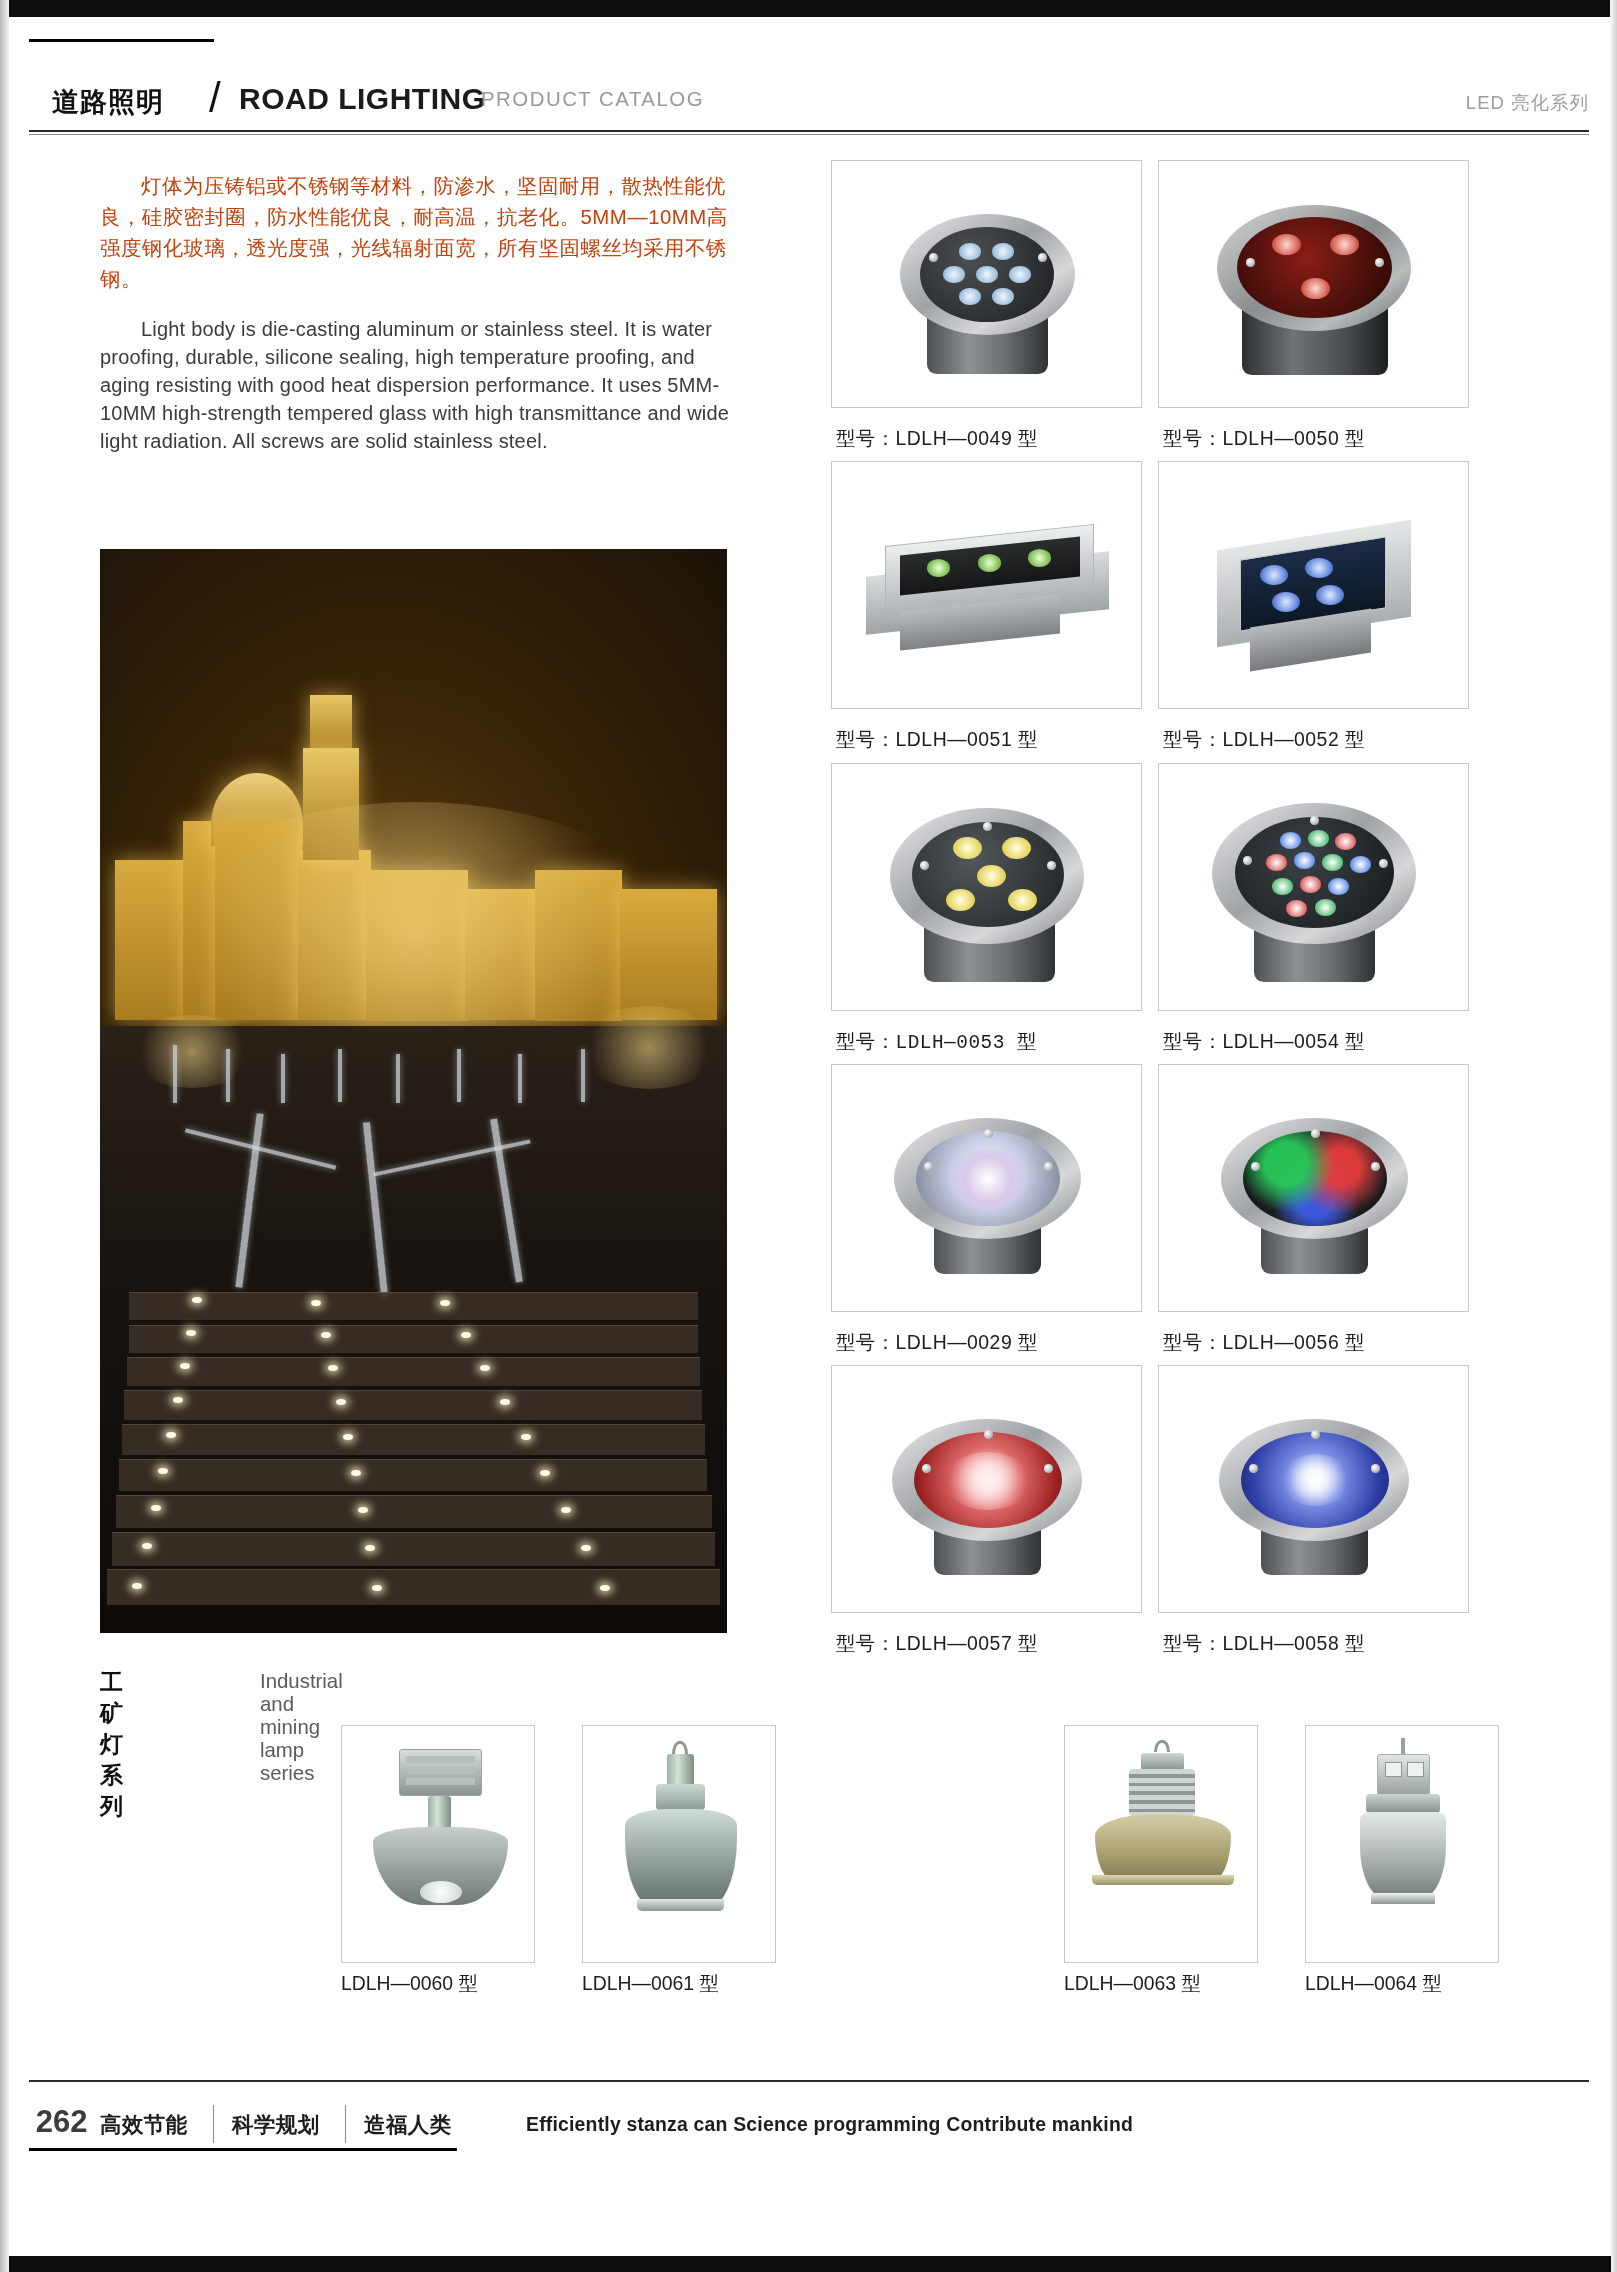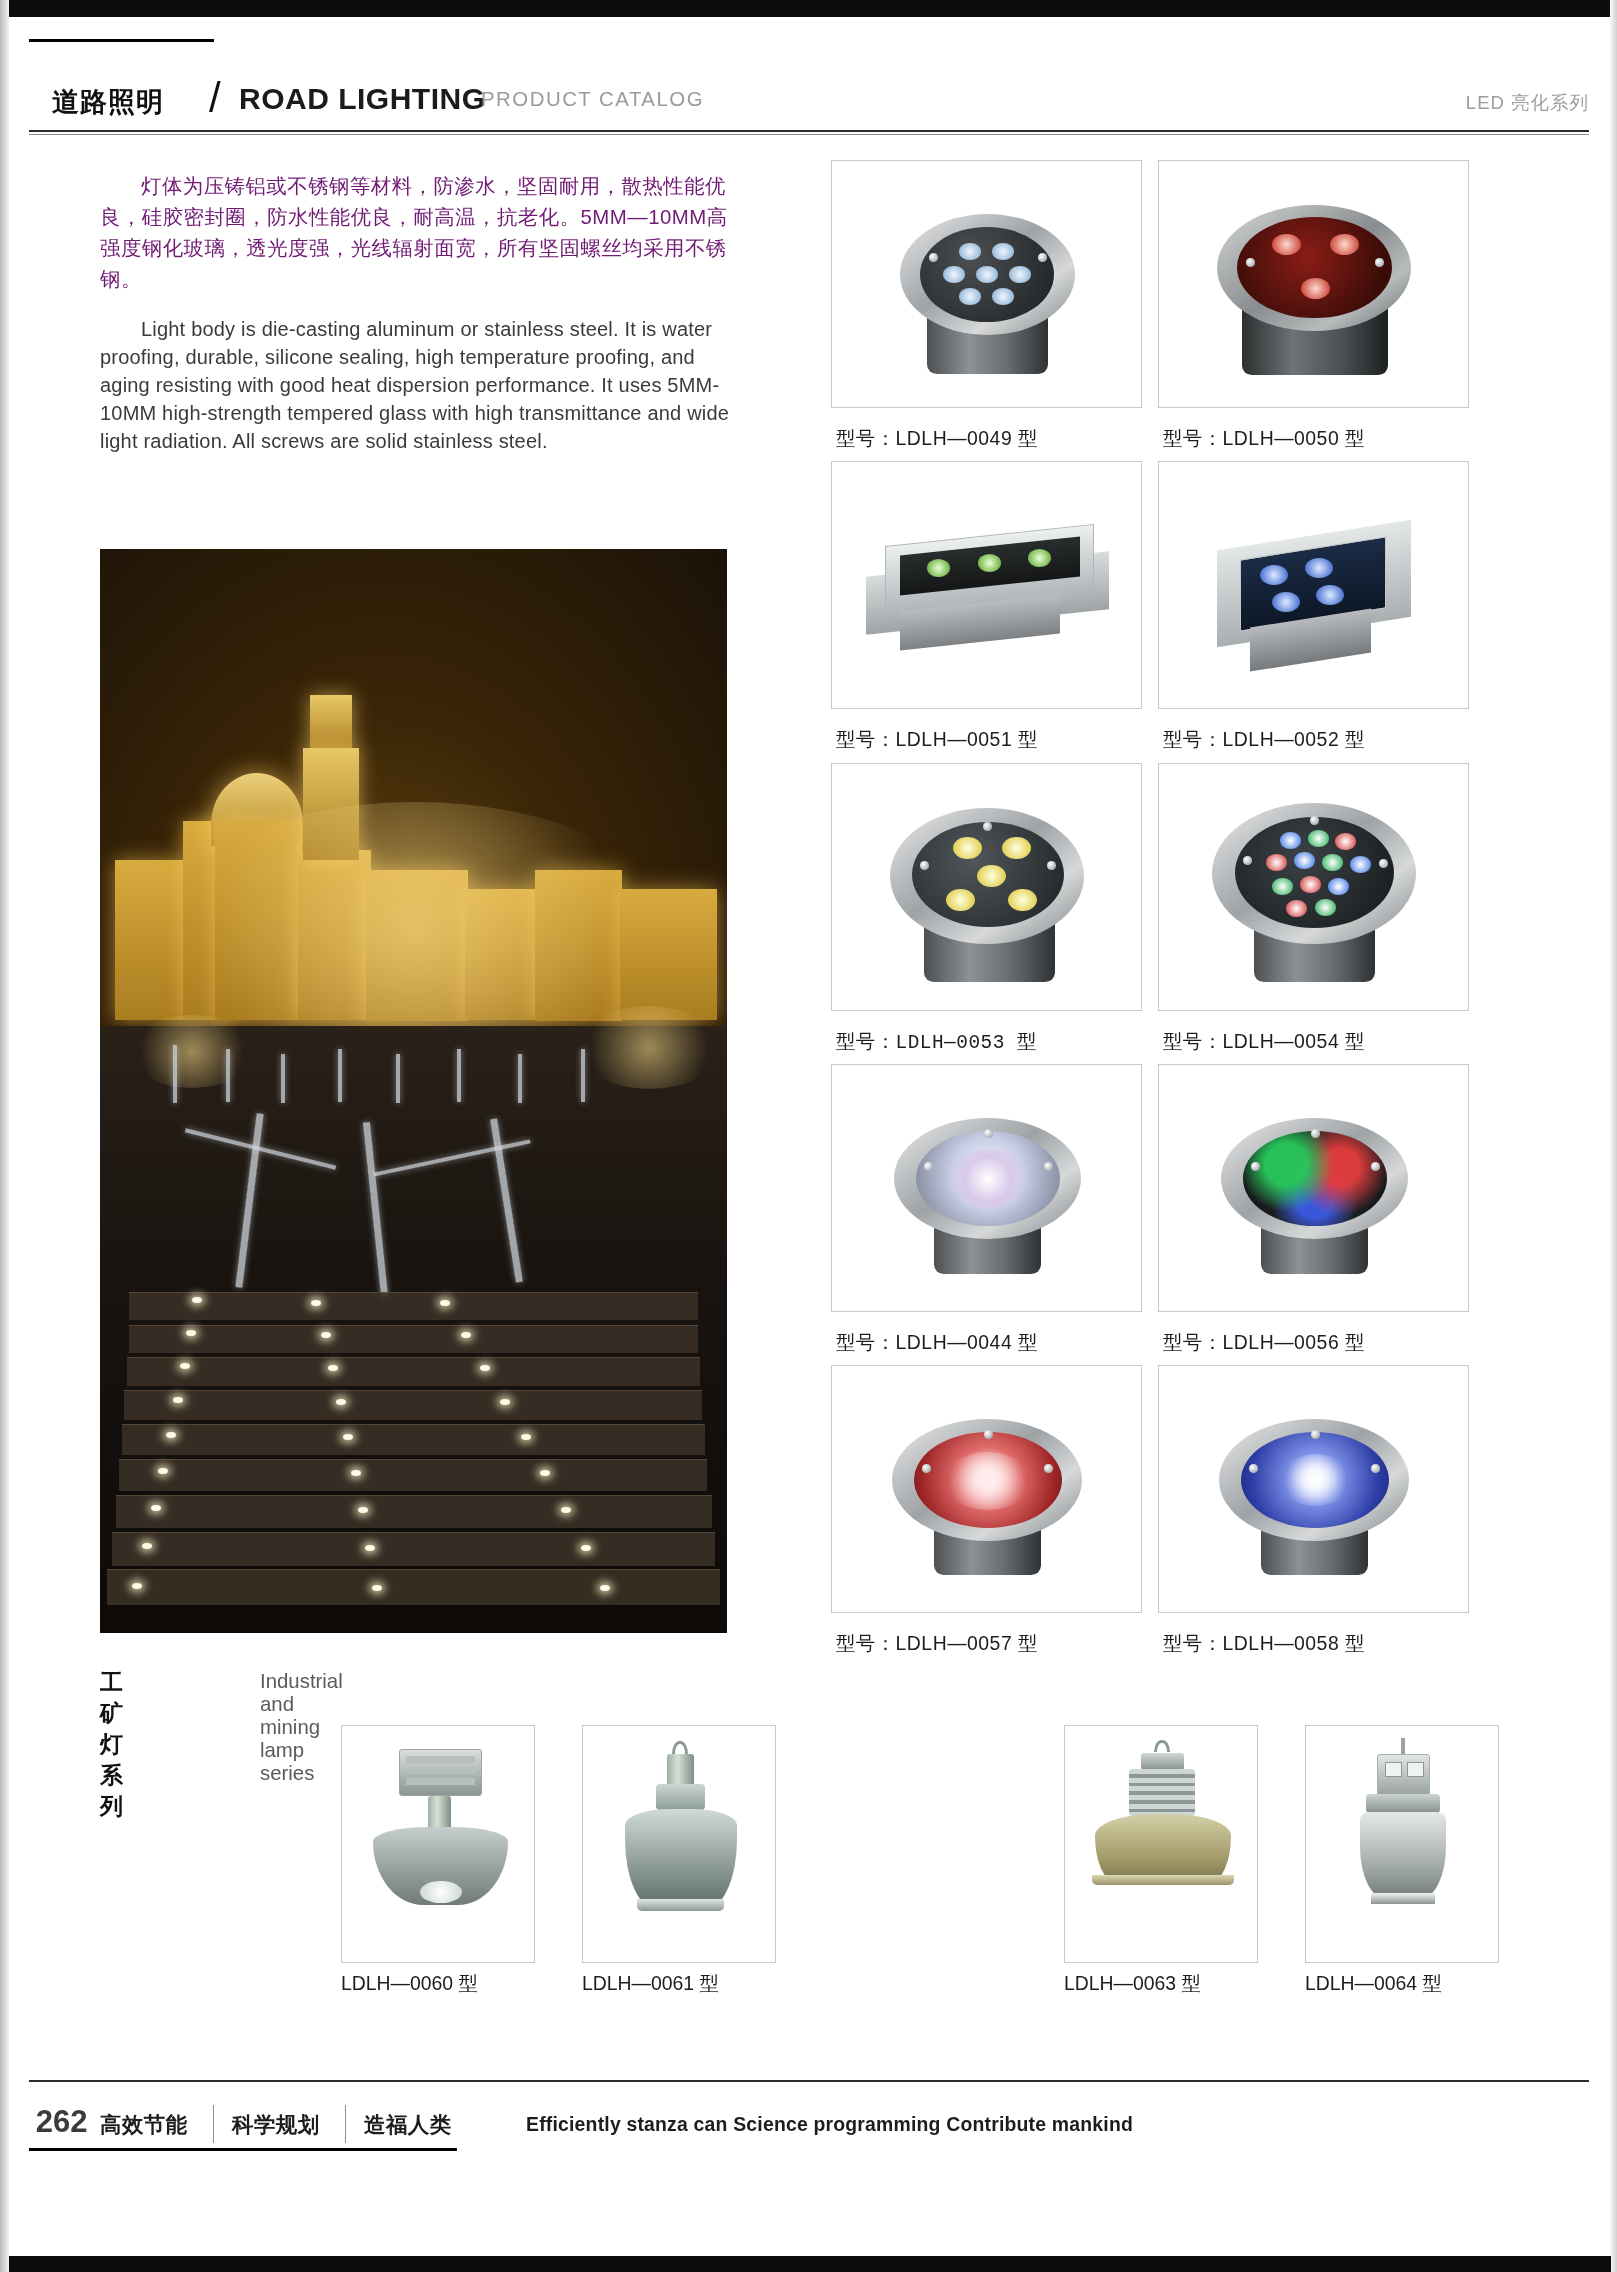--- a/index.html
+++ b/index.html
@@ -91,21 +91,21 @@
   }
   .sec-title .en {
     position: absolute; left: 175px; top: 2.9px;
     font-size: 21.4px; color: #5b5b5b; letter-spacing: 0.2px;
   }
 
   .para-cn {
     margin-top: 10.7px;
     font-size: 20.4px;
     line-height: 31px;
-    color: #701a75;
+    color: #c2410c;
     text-indent: 41px;
     letter-spacing: 0.5px;
     width: 646px;
   }
   .para-en {
     margin-top: 20.4px;
     font-size: 20px;
     line-height: 28px;
     color: #3a3a3a;
     text-indent: 41px;
@@ -496,21 +496,21 @@
         <div class="lamp-wrap">
           <div class="body-cyl" style="left:102px; top:126px; width:107px; height:83px;"></div>
           <div class="ring" style="left:62px; top:53px; width:187px; height:121px;"></div>
           <div style="position:absolute; left:84px; top:66px; width:144px; height:95px; border-radius:50%; background:radial-gradient(circle at 50% 45%, #f3f6ff 0%, #c8cfe6 40%, #6d7486 100%);"></div>
           <div style="position:absolute; left:116px; top:84px; width:80px; height:60px; background:radial-gradient(circle,#ffffff 0%, #d9c9ea 45%, rgba(160,150,190,0) 80%); border-radius:50%;"></div>
           <div class="screw" style="left:92px; top:97px;"></div>
           <div class="screw" style="left:212px; top:97px;"></div>
           <div class="screw" style="left:152px; top:64px;"></div>
         </div>
       </div>
-      <div class="prod-caption" style="left:4.9px; top:265px;">型号：LDLH—0044 型</div>
+      <div class="prod-caption" style="left:4.9px; top:265px;">型号：LDLH—0029 型</div>
     </div>
 
     <div class="prod-cell" style="left:327px; top:904px; width:311px; height:296px;">
       <div class="prod-frame" style="width:311px; height:248px;">
         <div class="lamp-wrap">
           <div class="body-cyl" style="left:102px; top:126px; width:107px; height:83px;"></div>
           <div class="ring" style="left:62px; top:53px; width:187px; height:121px;"></div>
           <div style="position:absolute; left:84px; top:66px; width:144px; height:95px; border-radius:50%; background:
                radial-gradient(circle at 30% 35%, rgba(40,200,90,0.95) 0 18%, rgba(40,200,90,0) 40%),
                radial-gradient(circle at 68% 38%, rgba(230,60,60,0.95) 0 16%, rgba(230,60,60,0) 42%),

